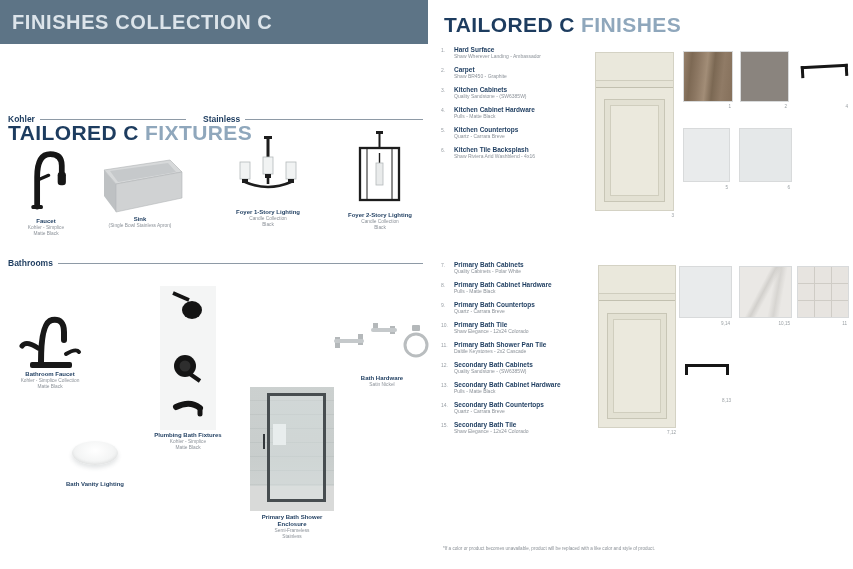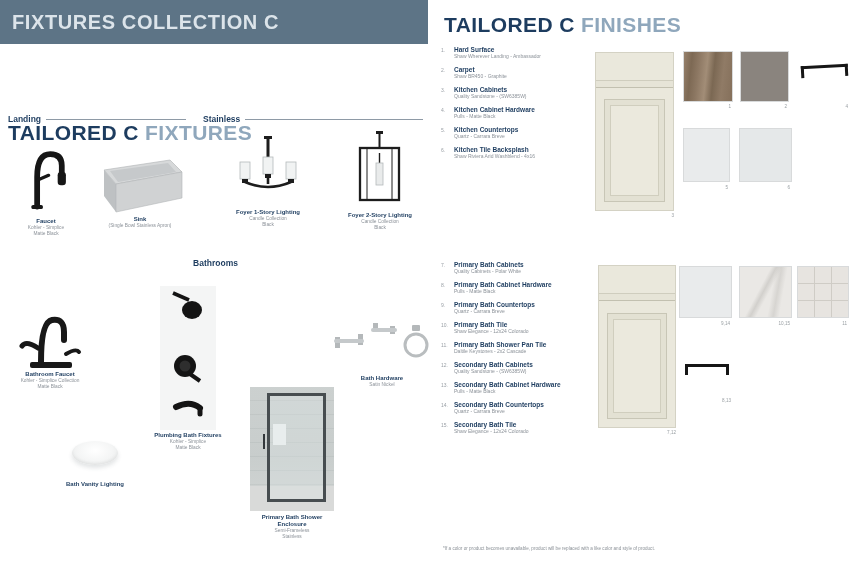--- a/index.html
+++ b/index.html
@@ -71,30 +71,30 @@
                       border:3px solid #474d50; background:rgba(222,228,228,.35); }
   .enclosure .towel { position:absolute; left:27%; top:30%; width:13px; height:21px; background:#eff1f1; }
   .enclosure .bar   { position:absolute; left:16%; top:38%; width:2px; height:15px; background:#33383b; }
 
   .footnote { font-size:4.6px; color:#8b9197; }
 </style>
 </head>
 <body>
 
 <div id="banner" class="abs" style="background-color: rgb(93, 116, 134); color: rgb(220, 228, 234);">
-  <span>FIXTURES COLLECTION C</span>
+  <span>FINISHES COLLECTION C</span>
 </div>
 
 <div class="abs big-head" style="left:8px; top:86px;margin-top:35px;">
   <span class="head-strong">TAILORED C</span>
   <span class="head-light">FIXTURES</span>
 </div>
 
 <div class="abs sec" style="left:8px; top:114px; width:178px;">
-  <span class="sec-label">Landing</span>
+  <span class="sec-label">Kohler</span>
   <span class="sec-line"></span>
 </div>
 
 <svg class="abs" style="left:24px; top:138px;" width="46" height="78" viewBox="0 0 56 80">
   <path d="M16 76 L16 40 Q16 12 32 12 Q46 12 46 26 L46 36" fill="none" stroke="#161616" stroke-width="7" stroke-linecap="round"></path>
   <rect x="41" y="34" width="10" height="16" rx="4" fill="#161616"></rect>
   <path d="M16 44 L30 38" stroke="#161616" stroke-width="4" stroke-linecap="round"></path>
   <rect x="9" y="74" width="14" height="5" rx="2" fill="#161616"></rect>
 </svg>
 <div class="abs cap" style="left:14px; top:218px; width:64px;">
@@ -147,21 +147,21 @@
   <line x1="40" y1="17" x2="40" y2="69" stroke="#1d1d1d" stroke-width="1"></line>
   <line x1="27.5" y1="22" x2="27.5" y2="32" stroke="#1d1d1d" stroke-width="1.4"></line>
   <rect x="24" y="32" width="7" height="22" fill="#e9ebeb" stroke="#b5b9bb" stroke-width="0.8"></rect>
 </svg>
 <div class="abs cap" style="left:337px; top:212px; width:86px;">
   <div class="cap-name">Foyer 2-Story Lighting</div>
   <div class="cap-sub">Candle Collection</div>
   <div class="cap-sub">Black</div>
 </div>
 
-<div class="abs sec" style="left:8px; top:258px; width:415px;flex-direction:column;">
+<div class="abs sec" style="left:8px; top:258px; width:415px;">
   <span class="sec-label">Bathrooms</span>
   <span class="sec-line"></span>
 </div>
 
 <svg class="abs" style="left:18px; top:292px;" width="64" height="78" viewBox="0 0 64 78">
   <rect x="12" y="70" width="42" height="6" rx="2" fill="#181818"></rect>
   <path d="M23 70 Q23 30 34 28 Q46 26 46 40 L46 48" fill="none" stroke="#181818" stroke-width="6" stroke-linecap="round"></path>
   <path d="M20 56 Q8 48 4 54" fill="none" stroke="#181818" stroke-width="5" stroke-linecap="round"></path>
   <path d="M48 62 Q58 56 61 60" fill="none" stroke="#181818" stroke-width="4" stroke-linecap="round"></path>
 </svg>

